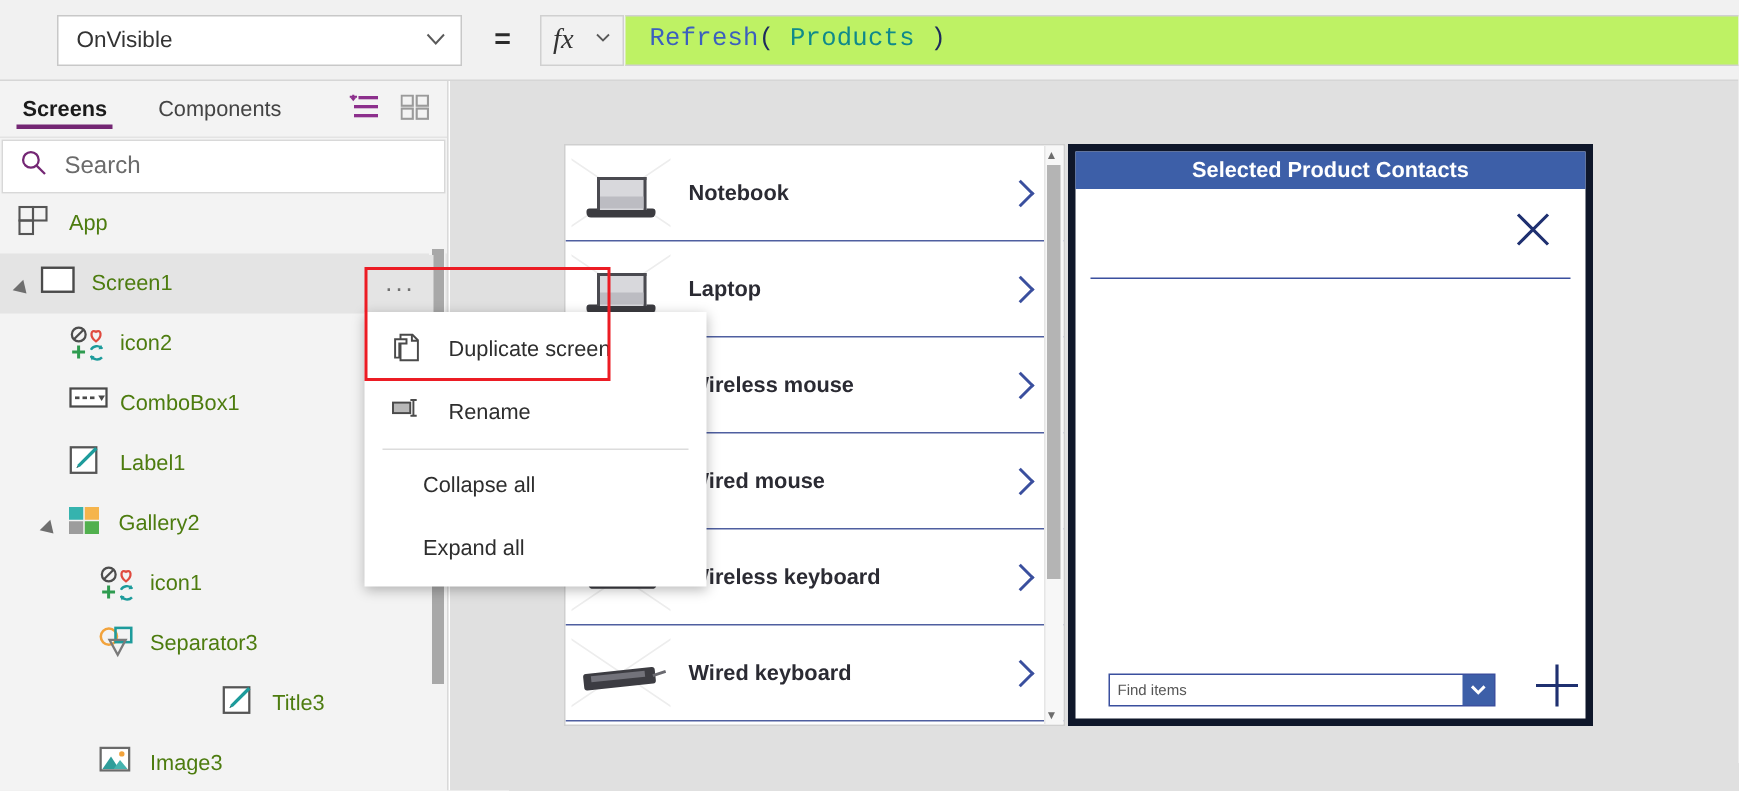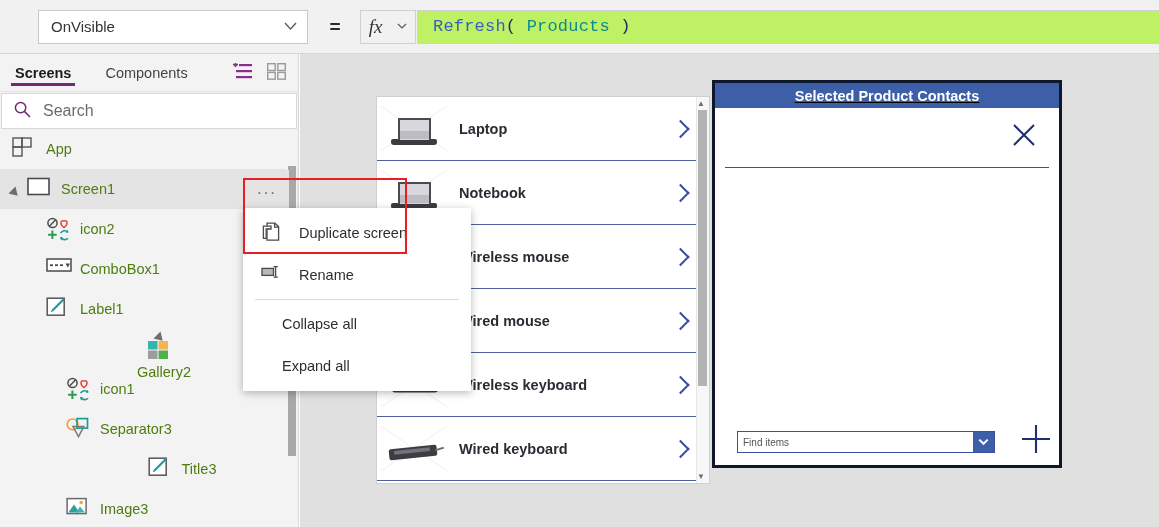--- a/index.html
+++ b/index.html
@@ -167,22 +167,22 @@
   .kb-wless   { position:absolute; left:11px; bottom:17px; width:46px; height:13px; background:#3c3c42;
                 border-radius:4px; clip-path: polygon(8% 0,92% 0,100% 100%,0 100%); }
   .kb-wless-k { position:absolute; left:17px; bottom:22px; width:33px; height:5px; background:#6f6f76; }
   .kb-wired   { position:absolute; left:8px; bottom:16px; width:48px; height:11px; background:#3c3c42;
                 transform: rotate(-6deg); border-radius:2px; }
   .kb-wired-k { position:absolute; left:13px; bottom:21px; width:36px; height:4px; background:#72727a; transform: rotate(-6deg); }
   .kb-wired-c { position:absolute; left:54px; bottom:24px; width:9px; height:2px; background:#6a6a70; transform: rotate(-18deg); }
 
   
   #form-panel {
-    position: absolute; left: 712px; top: 80px; width: 350px; height: 388px;
-    background: #ffffff; border: 3px solid #0f172a; text-decoration: underline;
+    position: absolute; left: 712px; top: 96px; width: 350px; height: 388px;
+    background: #ffffff; border: 5px solid #0f172a;
   }
   #form-header {
     height: 25px; background: #3d5fa8; color: #ffffff;
     display: flex; align-items: center; justify-content: center;
     font-size: 14.5px; font-weight: bold;
   }
   #form-close {
     position: absolute; right: 21px; top: 38px; width: 28px; height: 28px;
   }
   #form-divider {
@@ -249,32 +249,32 @@
 <div id="gallery">
   <div id="gal-items">
       <div class="gal-item">
         <span class="gal-thumb">
           <span class="xline"></span>
           <span class="xline2"></span>
           <span class="laptop-base"></span>
           <span class="laptop-lid"></span>
           <span class="laptop-shade"></span>
         </span>
-        <span class="gal-label">Laptop</span>
+        <span class="gal-label">Notebook</span>
         <span class="gal-chev"></span>
       </div>
       <div class="gal-item">
         <span class="gal-thumb">
           <span class="xline"></span>
           <span class="xline2"></span>
           <span class="laptop-base"></span>
           <span class="laptop-lid"></span>
           <span class="laptop-shade"></span>
         </span>
-        <span class="gal-label">Notebook</span>
+        <span class="gal-label">Laptop</span>
         <span class="gal-chev"></span>
       </div>
       <div class="gal-item">
         <span class="gal-thumb">
           <span class="xline"></span>
           <span class="xline2"></span>
           <span class="mouse-body"></span>
           <span class="mouse-sheen"></span>
         </span>
         <span class="gal-label">Wireless mouse</span>
@@ -417,21 +417,21 @@
         <span class="lbl">ComboBox1</span>
       </div>
       <div class="tree-row" style="padding-left: 46px;">
         <span class="ico"><svg width="22" height="22" viewBox="0 0 22 22">
       <rect x="1.2" y="1.2" width="17" height="17" fill="#fff" stroke="#555" stroke-width="1.5"></rect>
       <path d="M5 15 L7.5 14 L19 2.6 L17.4 1 L6 12.5 Z" fill="#1d9b9b"></path>
       <path d="M5 15 L6.2 14.4 L5.6 13.6 Z" fill="#555"></path>
     </svg></span>
         <span class="lbl">Label1</span>
       </div>
-      <div class="tree-row" style="padding-left: 30px; flex-direction: column;">
+      <div class="tree-row" style="padding-left: 30px;">
         <span class="tri"></span>
         <span class="ico"><svg width="24" height="22" viewBox="0 0 24 22">
       <rect x="1" y="1" width="9.5" height="8.5" fill="#35b3ae"></rect>
       <rect x="11.5" y="1" width="9.5" height="8.5" fill="#f5b44c"></rect>
       <rect x="1" y="10.5" width="9.5" height="8.5" fill="#9c9c9c"></rect>
       <rect x="11.5" y="10.5" width="9.5" height="8.5" fill="#51b04e"></rect>
     </svg></span>
         <span class="lbl">Gallery2</span>
       </div>
       <div class="tree-row" style="padding-left: 66px;">

